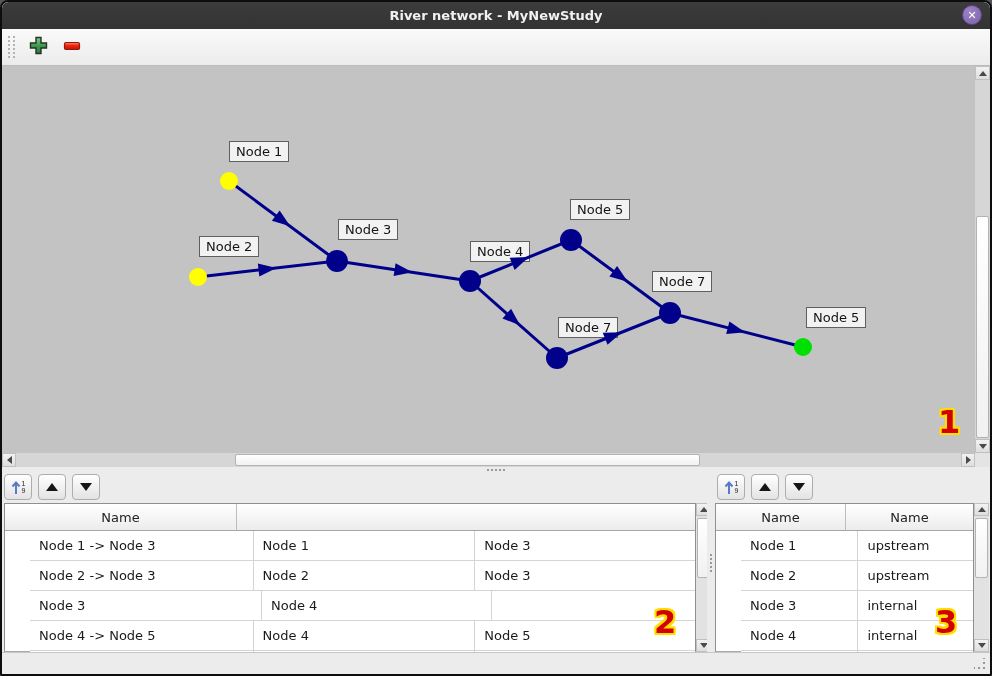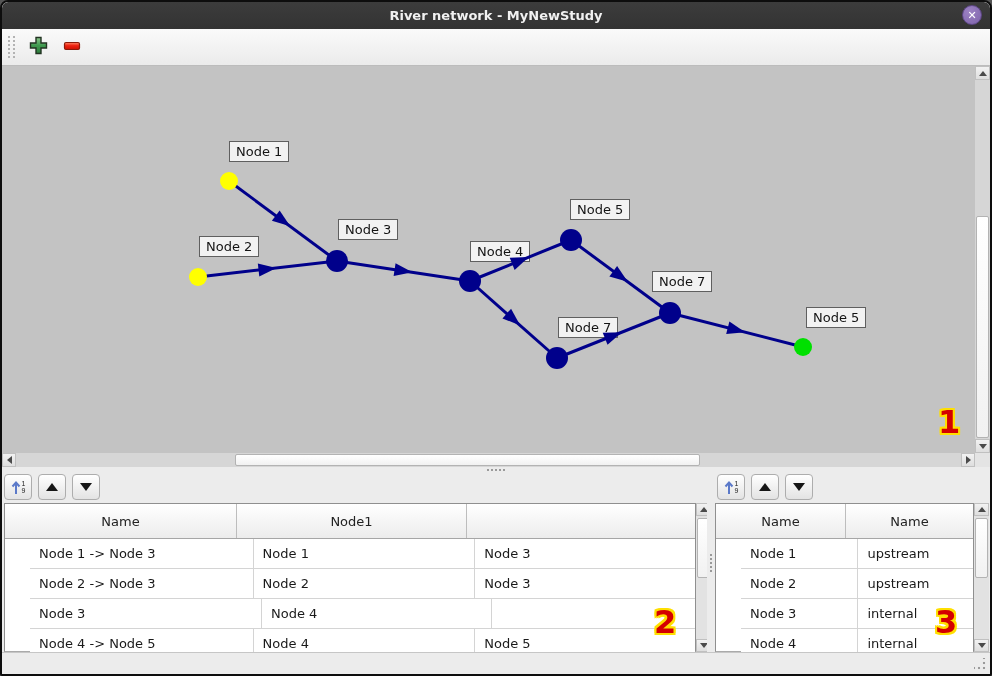--- a/index.html
+++ b/index.html
@@ -72,21 +72,21 @@
   .btn-mini { width:28px; height:26px; margin-right:6px; display:flex; align-items:center; justify-content:center;
     background:linear-gradient(#ffffff,#e3e3e3); border:1px solid #adadad; border-radius:4px; cursor:pointer; }
   .tri-up { width:0; height:0; border-left:6px solid transparent; border-right:6px solid transparent; border-bottom:8px solid #161616; }
   .tri-down { width:0; height:0; border-left:6px solid transparent; border-right:6px solid transparent; border-top:8px solid #161616; }
   .sort-glyph { display:flex; align-items:center; }
   .sort-digits { display:flex; flex-direction:column; font-size:7px; line-height:7px; color:#222; margin-left:1px; }
   
   .dtable { position:absolute; top:501px; background:#fff; border:1px solid #8f8f8f; border-bottom:1px solid #aaa; }
   .dtable.left { left:2px; width:692px; height:149px; }
   .dtable.right { left:713px; width:259px; height:149px; }
-  .t-head { display:flex; height:35px; background:linear-gradient(#ffffff,#ececec); border-bottom:1px solid #a6a6a6; }
+  .t-head { display:flex; height:27px; background:linear-gradient(#ffffff,#ececec); border-bottom:1px solid #a6a6a6; }
   .th { font-size:13px; color:#222; display:flex; align-items:center; justify-content:center;
     border-right:1px solid #bdbdbd; overflow:hidden; }
   .t-body { height:126px; overflow:hidden;padding-left:25px; }
   .tr { display:flex; height:30px; border-bottom:1px solid #d4d4d4; background:#fff; }
   .td { font-size:13px; color:#1a1a1a; display:flex; align-items:center; padding-left:9px;
     border-right:1px solid #d4d4d4; overflow:hidden; white-space:nowrap; }
   .dtable.left  .th:nth-child(1), .dtable.left  .td:nth-child(1) { width:232px; }
   .dtable.left  .th:nth-child(2), .dtable.left  .td:nth-child(2) { width:230px; }
   .dtable.left  .th:nth-child(3), .dtable.left  .td:nth-child(3) { width:228px; border-right:none; }
   .dtable.right .th:nth-child(1), .dtable.right .td:nth-child(1) { width:130px; }
@@ -253,21 +253,20 @@
         <span class="tri-up"></span>
       </button>
     <button class="btn-mini">
         <span class="tri-down"></span>
       </button>
   </div>
 
   <div class="dtable left">
     <div class="t-head">
         <div class="th">Name</div>
-        <div class="th">Node1</div>
       </div>
     <div class="t-body">
         <div class="tr">
           <div class="td">Node 1 -&gt; Node 3</div>
           <div class="td">Node 1</div>
           <div class="td">Node 3</div>
         </div>
         <div class="tr">
           <div class="td">Node 2 -&gt; Node 3</div>
           <div class="td">Node 2</div>

